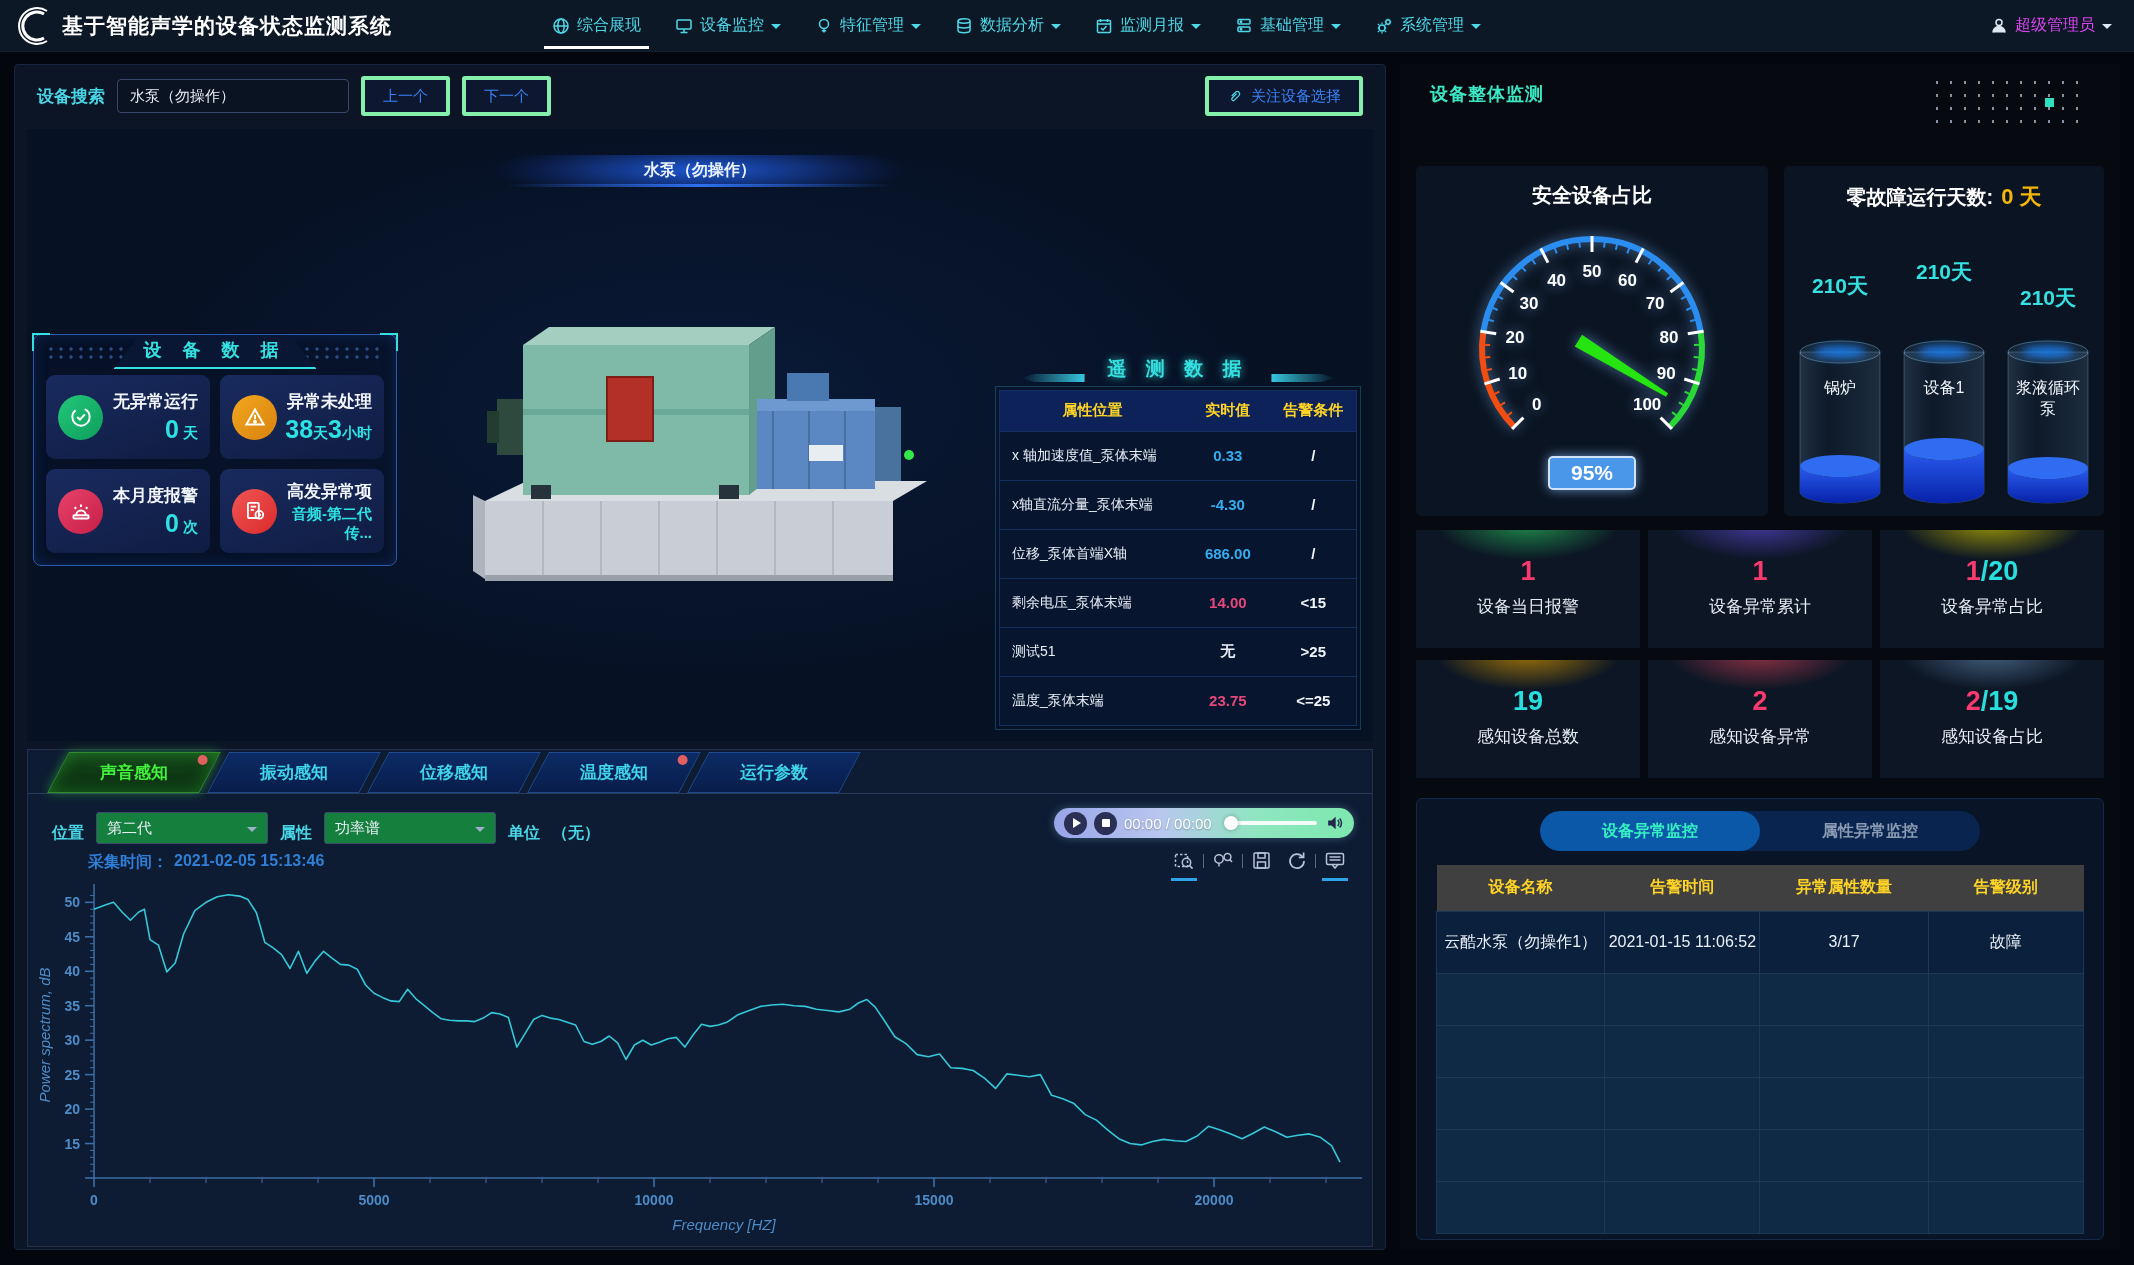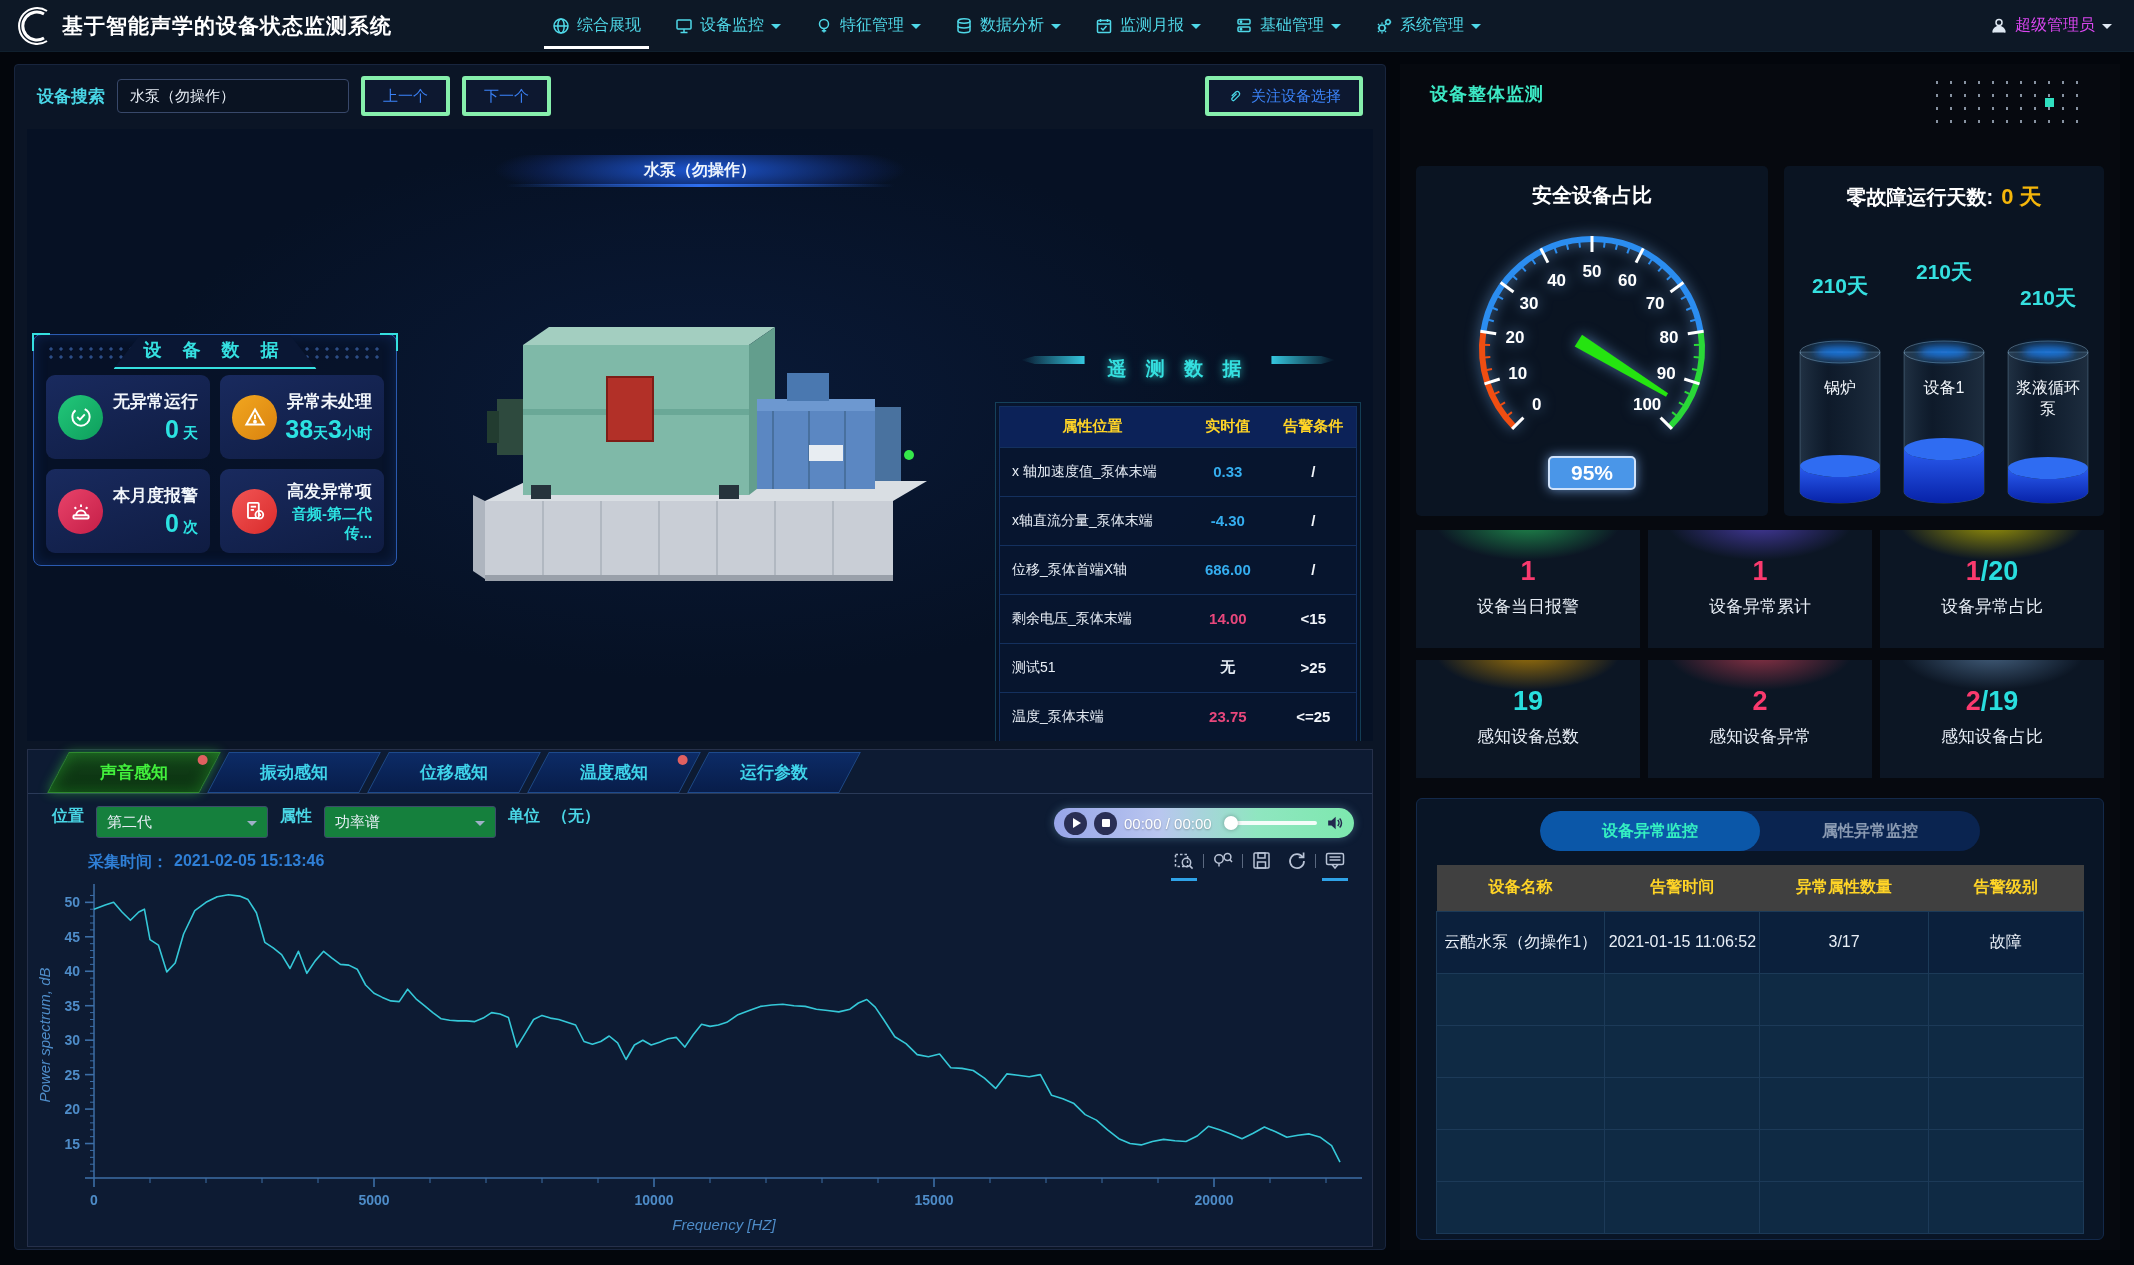--- a/index.html
+++ b/index.html
@@ -48,42 +48,42 @@
 .dc-icon.red{background:linear-gradient(135deg,#f25555,#d92b2b);}
 .dc-right{flex:1;text-align:right;}
 .dc-title{color:#f2f6fb;font-size:17px;font-weight:700;}
 .dc-value{margin-top:2px;color:#2ce2e2;}
 .dc-value .p-num{font-size:25px;font-weight:700;color:#2ce2e2;}
 .dc-value .p-unit{font-size:15px;font-weight:700;color:#2ce2e2;}
 .dc-value .p-text{font-size:15px;font-weight:700;color:#2ce2e2;}
 
 
 .tm{position:absolute;right:16px;top:227px;width:358px;}
-.tm-head{display:flex;align-items:flex-start;justify-content:center;gap:23px;margin-bottom:24px;}
+.tm-head{display:flex;align-items:flex-end;justify-content:center;gap:23px;margin-bottom:8px;}
 .tm-title{color:#35e0e0;font-size:19px;font-weight:700;letter-spacing:7px;text-shadow:0 0 9px rgba(53,224,224,.8);white-space:nowrap;}
 .tm-deco{height:8px;width:64px;}
 .tm-deco.l{background:linear-gradient(90deg,transparent,#35c8e0);clip-path:polygon(0 50%,22% 0,100% 0,100% 100%,22% 100%);}
 .tm-deco.r{background:linear-gradient(270deg,transparent,#35c8e0);clip-path:polygon(0 0,78% 0,100% 50%,78% 100%,0 100%);}
 .tm-frame{border:1px solid #123062;outline:1px solid rgba(60,200,230,.25);outline-offset:3px;}
 .tm table{width:100%;border-collapse:collapse;}
 .tm th{height:40px;background:#0c2258;color:#ffd426;font-size:15px;font-weight:700;}
 .tm td{height:49px;border-top:1px solid #14305e;background:rgba(8,22,48,.92);font-size:14px;}
 .tm td.name{padding-left:12px;color:#e9eff7;text-align:left;}
 .tm td.val{text-align:center;font-weight:700;font-size:15px;}
 .tm td.cond{text-align:center;color:#f2f6fb;font-weight:700;font-size:15px;}
 
 
 .bottom{position:relative;margin:8px 12px 0;height:498px;background:#0d1b33;border:1px solid #26304a;}
 .sense-tabs{display:flex;align-items:flex-end;padding-left:30px;height:44px;border-bottom:1px solid #2a3a58;}
 .sense-tab{position:relative;width:152px;height:41px;transform:skewX(-28deg);background:linear-gradient(180deg,#0c2b66,#081d4a);border:1px solid #1d4a8c;margin-right:8px;display:flex;align-items:center;justify-content:center;cursor:pointer;}
 .sense-tab .lbl{transform:skewX(28deg);color:#3fd4ea;font-weight:700;font-size:17px;}
 .sense-tab.active{background:linear-gradient(180deg,#14461a,#0a2e10);border-color:#2f8a2f;box-shadow:0 0 10px rgba(60,220,60,.45),inset 0 0 14px rgba(60,220,60,.35);}
 .sense-tab.active .lbl{color:#42f03c;}
 .tab-dot{position:absolute;top:2px;right:8px;width:10px;height:10px;border-radius:50%;background:#e06060;transform:skewX(28deg);}
-.controls{position:absolute;left:0;top:56px;width:100%;height:38px;display:flex;align-items:flex-start;padding:0 24px;gap:12px;}
+.controls{position:absolute;left:0;top:56px;width:100%;height:38px;display:flex;align-items:flex-end;padding:0 24px;gap:12px;}
 .ctl-label{color:#49d6e6;font-size:16px;font-weight:700;}
 .sel{width:172px;height:32px;background:#15803d;border:1px solid #3c4c6a;border-radius:3px;color:#e8eef6;font-size:15px;display:flex;align-items:center;justify-content:space-between;padding:6px 10px;cursor:pointer;}
 .sel .caret{border-top-color:#9fb0c8;}
 .player{position:absolute;right:18px;top:58px;width:300px;height:30px;border-radius:15px;background:linear-gradient(90deg,#97a5e9,#b9c6ef 35%,#8fe6c0 68%,#7de8ae);display:flex;align-items:center;padding:0 10px;gap:7px;box-shadow:0 0 10px rgba(140,200,230,.35);}
 .pbtn{width:23px;height:23px;border-radius:50%;background:#2a2f55;display:flex;align-items:center;justify-content:center;cursor:pointer;flex:none;}
 .play-tri{width:0;height:0;border-left:8px solid #fff;border-top:5px solid transparent;border-bottom:5px solid transparent;margin-left:2px;}
 .stop-sq{width:8px;height:8px;background:#fff;border-radius:1px;}
 .ptime{color:#fff;font-size:15px;text-shadow:0 1px 2px rgba(0,0,0,.3);white-space:nowrap;}
 .ptrack{position:relative;flex:1;height:4px;background:rgba(255,255,255,.9);border-radius:2px;margin-left:12px;}
 .pknob{position:absolute;left:-7px;top:-5px;width:14px;height:14px;border-radius:50%;background:#fff;box-shadow:0 0 4px rgba(0,0,0,.3);cursor:pointer;}

